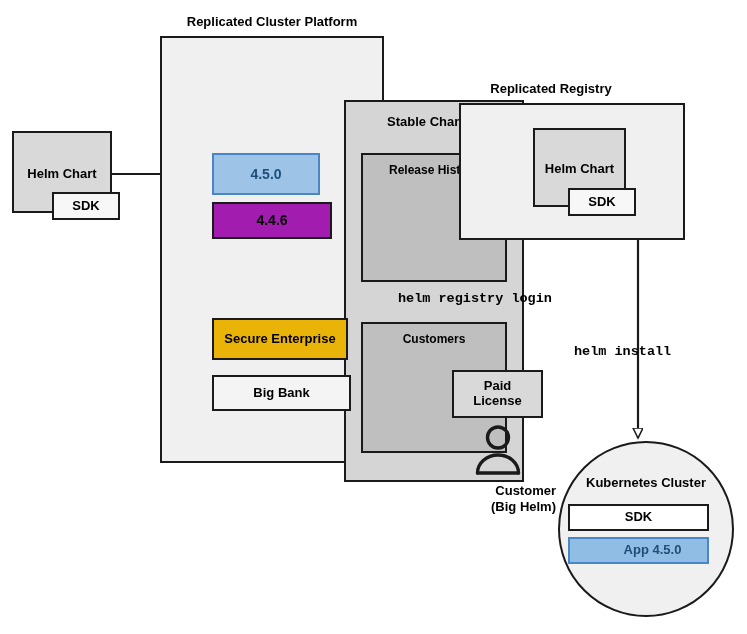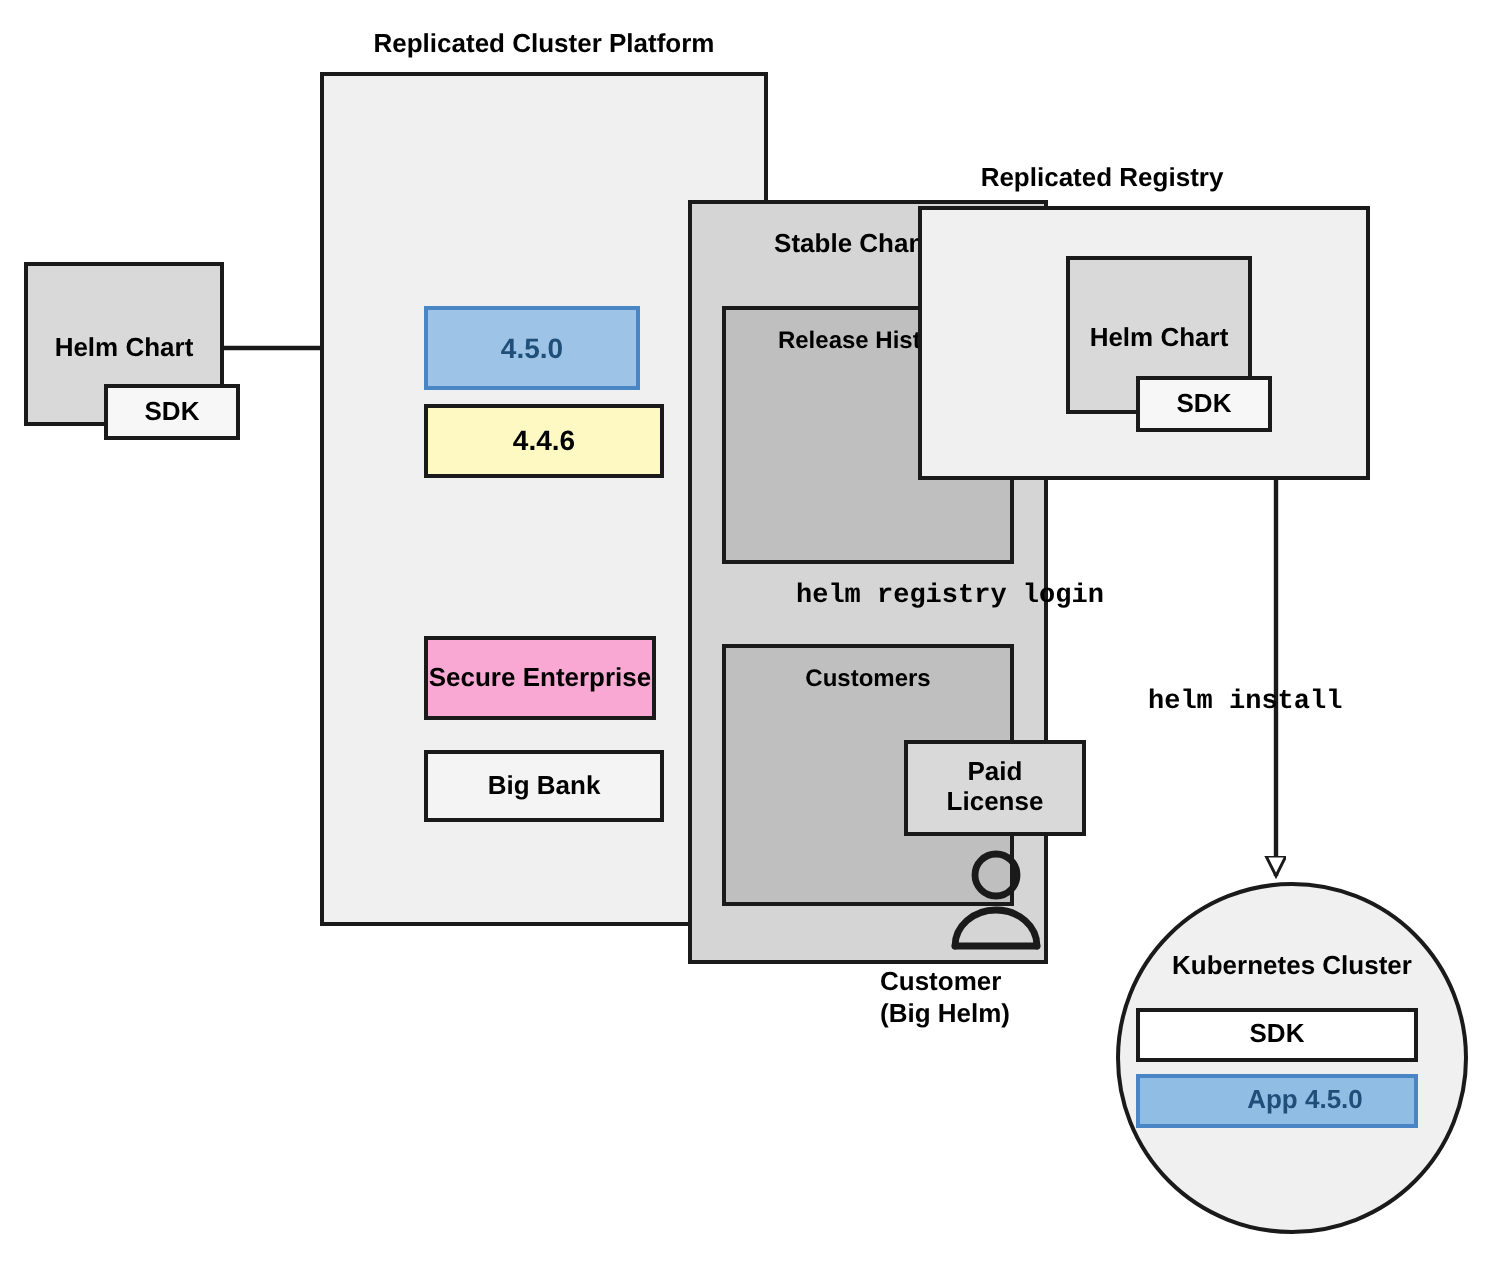--- a/index.html
+++ b/index.html
@@ -87,31 +87,31 @@
 
   #release-450 {
     left: 212px; top: 153px; width: 108px; height: 42px;
     background: #9dc3e6;
     border: 2px solid #4a86c5;
     color: #1f4e79;
     font-size: 14px;
   }
   #release-446 {
     left: 212px; top: 202px; width: 120px; height: 37px;
-    background: #fef9c3;
+    background: #a21caf;
     font-size: 14px;
   }
   #customer-secure {
-    left: 212px; top: 318px; width: 116px; height: 42px;
-    background: #f9a8d4;
+    left: 212px; top: 318px; width: 136px; height: 42px;
+    background: #eab308;
     font-size: 13px;
     flex-direction: column;
   }
   #customer-bigbank {
-    left: 212px; top: 375px; width: 120px; height: 36px;
+    left: 212px; top: 375px; width: 139px; height: 36px;
     background: #f4f4f4;
     font-size: 13px;
   }
 
   #helm-chart-left {
     left: 12px; top: 131px; width: 100px; height: 82px;
     background: #d9d9d9;
     font-size: 13px;
     align-items: flex-start;
     padding-top: 34px;
@@ -181,21 +181,21 @@
   }
 
   #customer-person {
     position: absolute;
     left: 472px; top: 425px;
     width: 52px; height: 50px;
   }
   #customer-person-label {
     position: absolute;
     left: 440px; top: 483px; width: 116px;
-    text-align: left;
+    text-align: right;
     font-weight: bold;
     font-size: 13px;
     color: #000;
     line-height: 1.2;
   }
 
   #cmd-registry-login { left: 398px; top: 291px; font-size: 13.5px; }
   #cmd-helm-install { left: 574px; top: 344px; font-size: 13.5px; }
 
   svg.edges {

